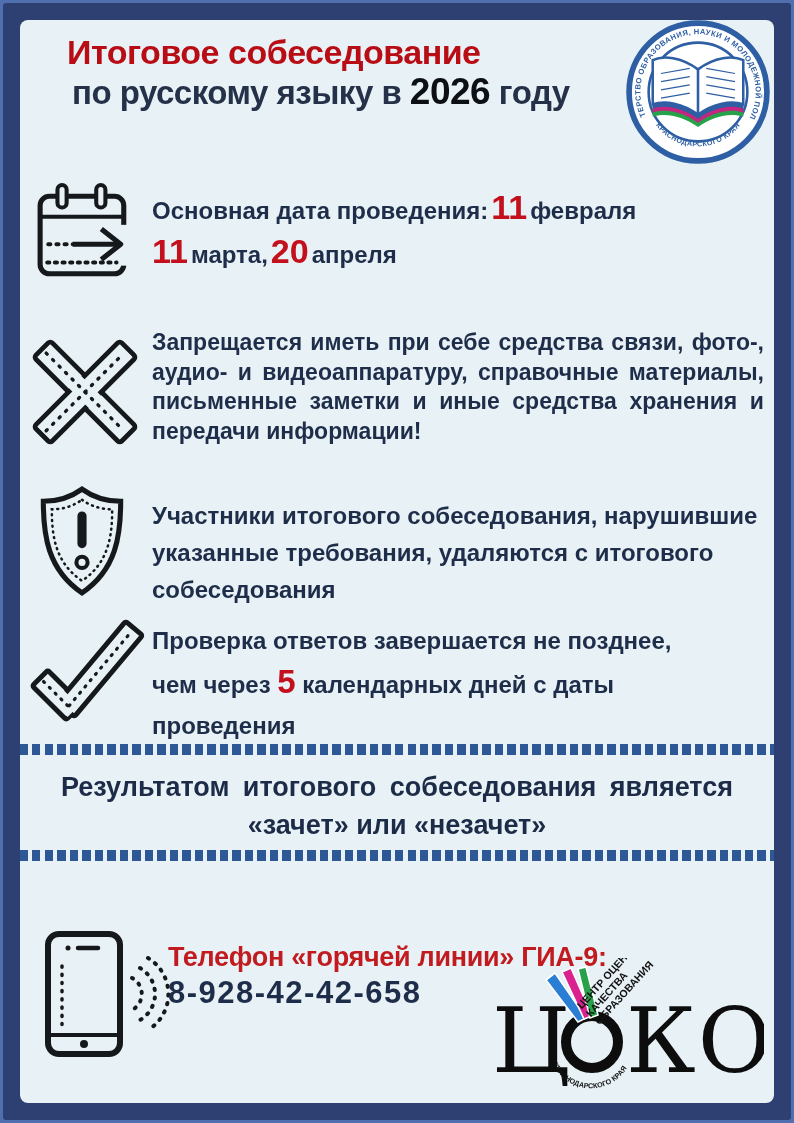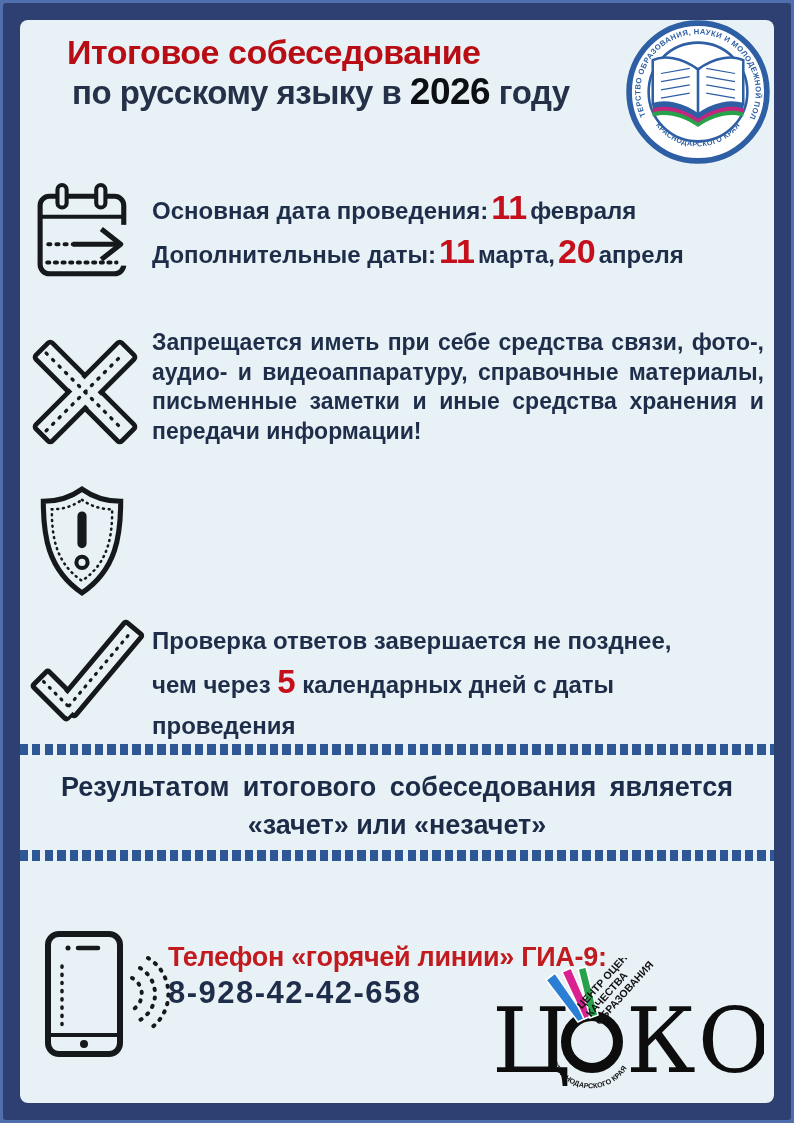--- a/index.html
+++ b/index.html
@@ -112,21 +112,20 @@
       <line x1="38" y1="61" x2="82" y2="61" stroke="#15191c" stroke-width="5"></line>
       <polyline points="66,46 85,61 66,76" fill="none" stroke="#15191c" stroke-width="5" stroke-linejoin="round"></polyline>
     </svg>
     <div class="abs dates">
       <div class="row">
         <span class="lbl">Основная дата проведения:</span>
         <span class="num">11</span>
         <span class="lbl">февраля</span>
       </div>
       <div class="row">
-        <span class="lbl">Дополнительные даты:</span>
         <span class="num">11</span>
         <span class="lbl">марта,</span>
         <span class="num">20</span>
         <span class="lbl">апреля</span>
       </div>
     </div>
 
     <svg class="abs icon x-ic" width="106" height="118" viewBox="0 0 110 122">
       <g>
         <rect x="-8" y="50" width="126" height="24" rx="3" transform="rotate(45 55 62)" fill="#e8f1f5" stroke="#15191c" stroke-width="5"></rect>
@@ -138,20 +137,21 @@
       </g>
     </svg>
     <div class="abs sec-text prohibition">Запрещается иметь при себе средства связи, фото-, аудио- и видеоаппаратуру, справочные материалы, письменные заметки и иные средства хранения и передачи информации!</div>
 
     <svg class="abs icon shield-ic" width="92" height="114" viewBox="0 0 90 112">
       <path d="M45 5 C56 13 70 17 83 17 C83 50 79 84 45 107 C11 84 7 50 7 17 C20 17 34 13 45 5 Z" fill="#e8f1f5" stroke="#15191c" stroke-width="5"></path>
       <path d="M45 5 C56 13 70 17 83 17 C83 50 79 84 45 107 C11 84 7 50 7 17 C20 17 34 13 45 5 Z" transform="translate(45 53) scale(0.78) translate(-45 -53)" fill="none" stroke="#15191c" stroke-width="3.2" stroke-dasharray="1.2 6" stroke-linecap="round"></path>
       <rect x="40.5" y="27" width="9" height="36" rx="4.5" fill="#15191c"></rect>
       <circle cx="45" cy="77" r="5.5" fill="none" stroke="#15191c" stroke-width="4"></circle>
     </svg>
+    <div class="abs sec-text removal">Участники итогового собеседования, нарушившие указанные требования, удаляются с итогового собеседования</div>
 
     <svg class="abs icon check-ic" width="115" height="105" viewBox="0 0 115 105">
       <g>
         <rect x="3" y="66" width="48" height="22" rx="2" transform="rotate(45 27 77)" fill="#e8f1f5" stroke="#15191c" stroke-width="5"></rect>
         <rect x="17" y="40" width="106" height="22" rx="2" transform="rotate(-50 70 51)" fill="#e8f1f5" stroke="#15191c" stroke-width="5"></rect>
         <rect x="6" y="69" width="44" height="16" transform="rotate(45 27 77)" fill="#e8f1f5"></rect>
         <rect x="20" y="43" width="100" height="16" transform="rotate(-50 70 51)" fill="#e8f1f5"></rect>
         <line x1="8" y1="77" x2="46" y2="77" transform="rotate(45 27 77)" stroke="#15191c" stroke-width="3.2" stroke-dasharray="1.2 7" stroke-linecap="round"></line>
         <line x1="22" y1="51" x2="118" y2="51" transform="rotate(-50 70 51)" stroke="#15191c" stroke-width="3.2" stroke-dasharray="1.2 7" stroke-linecap="round"></line>
       </g>

